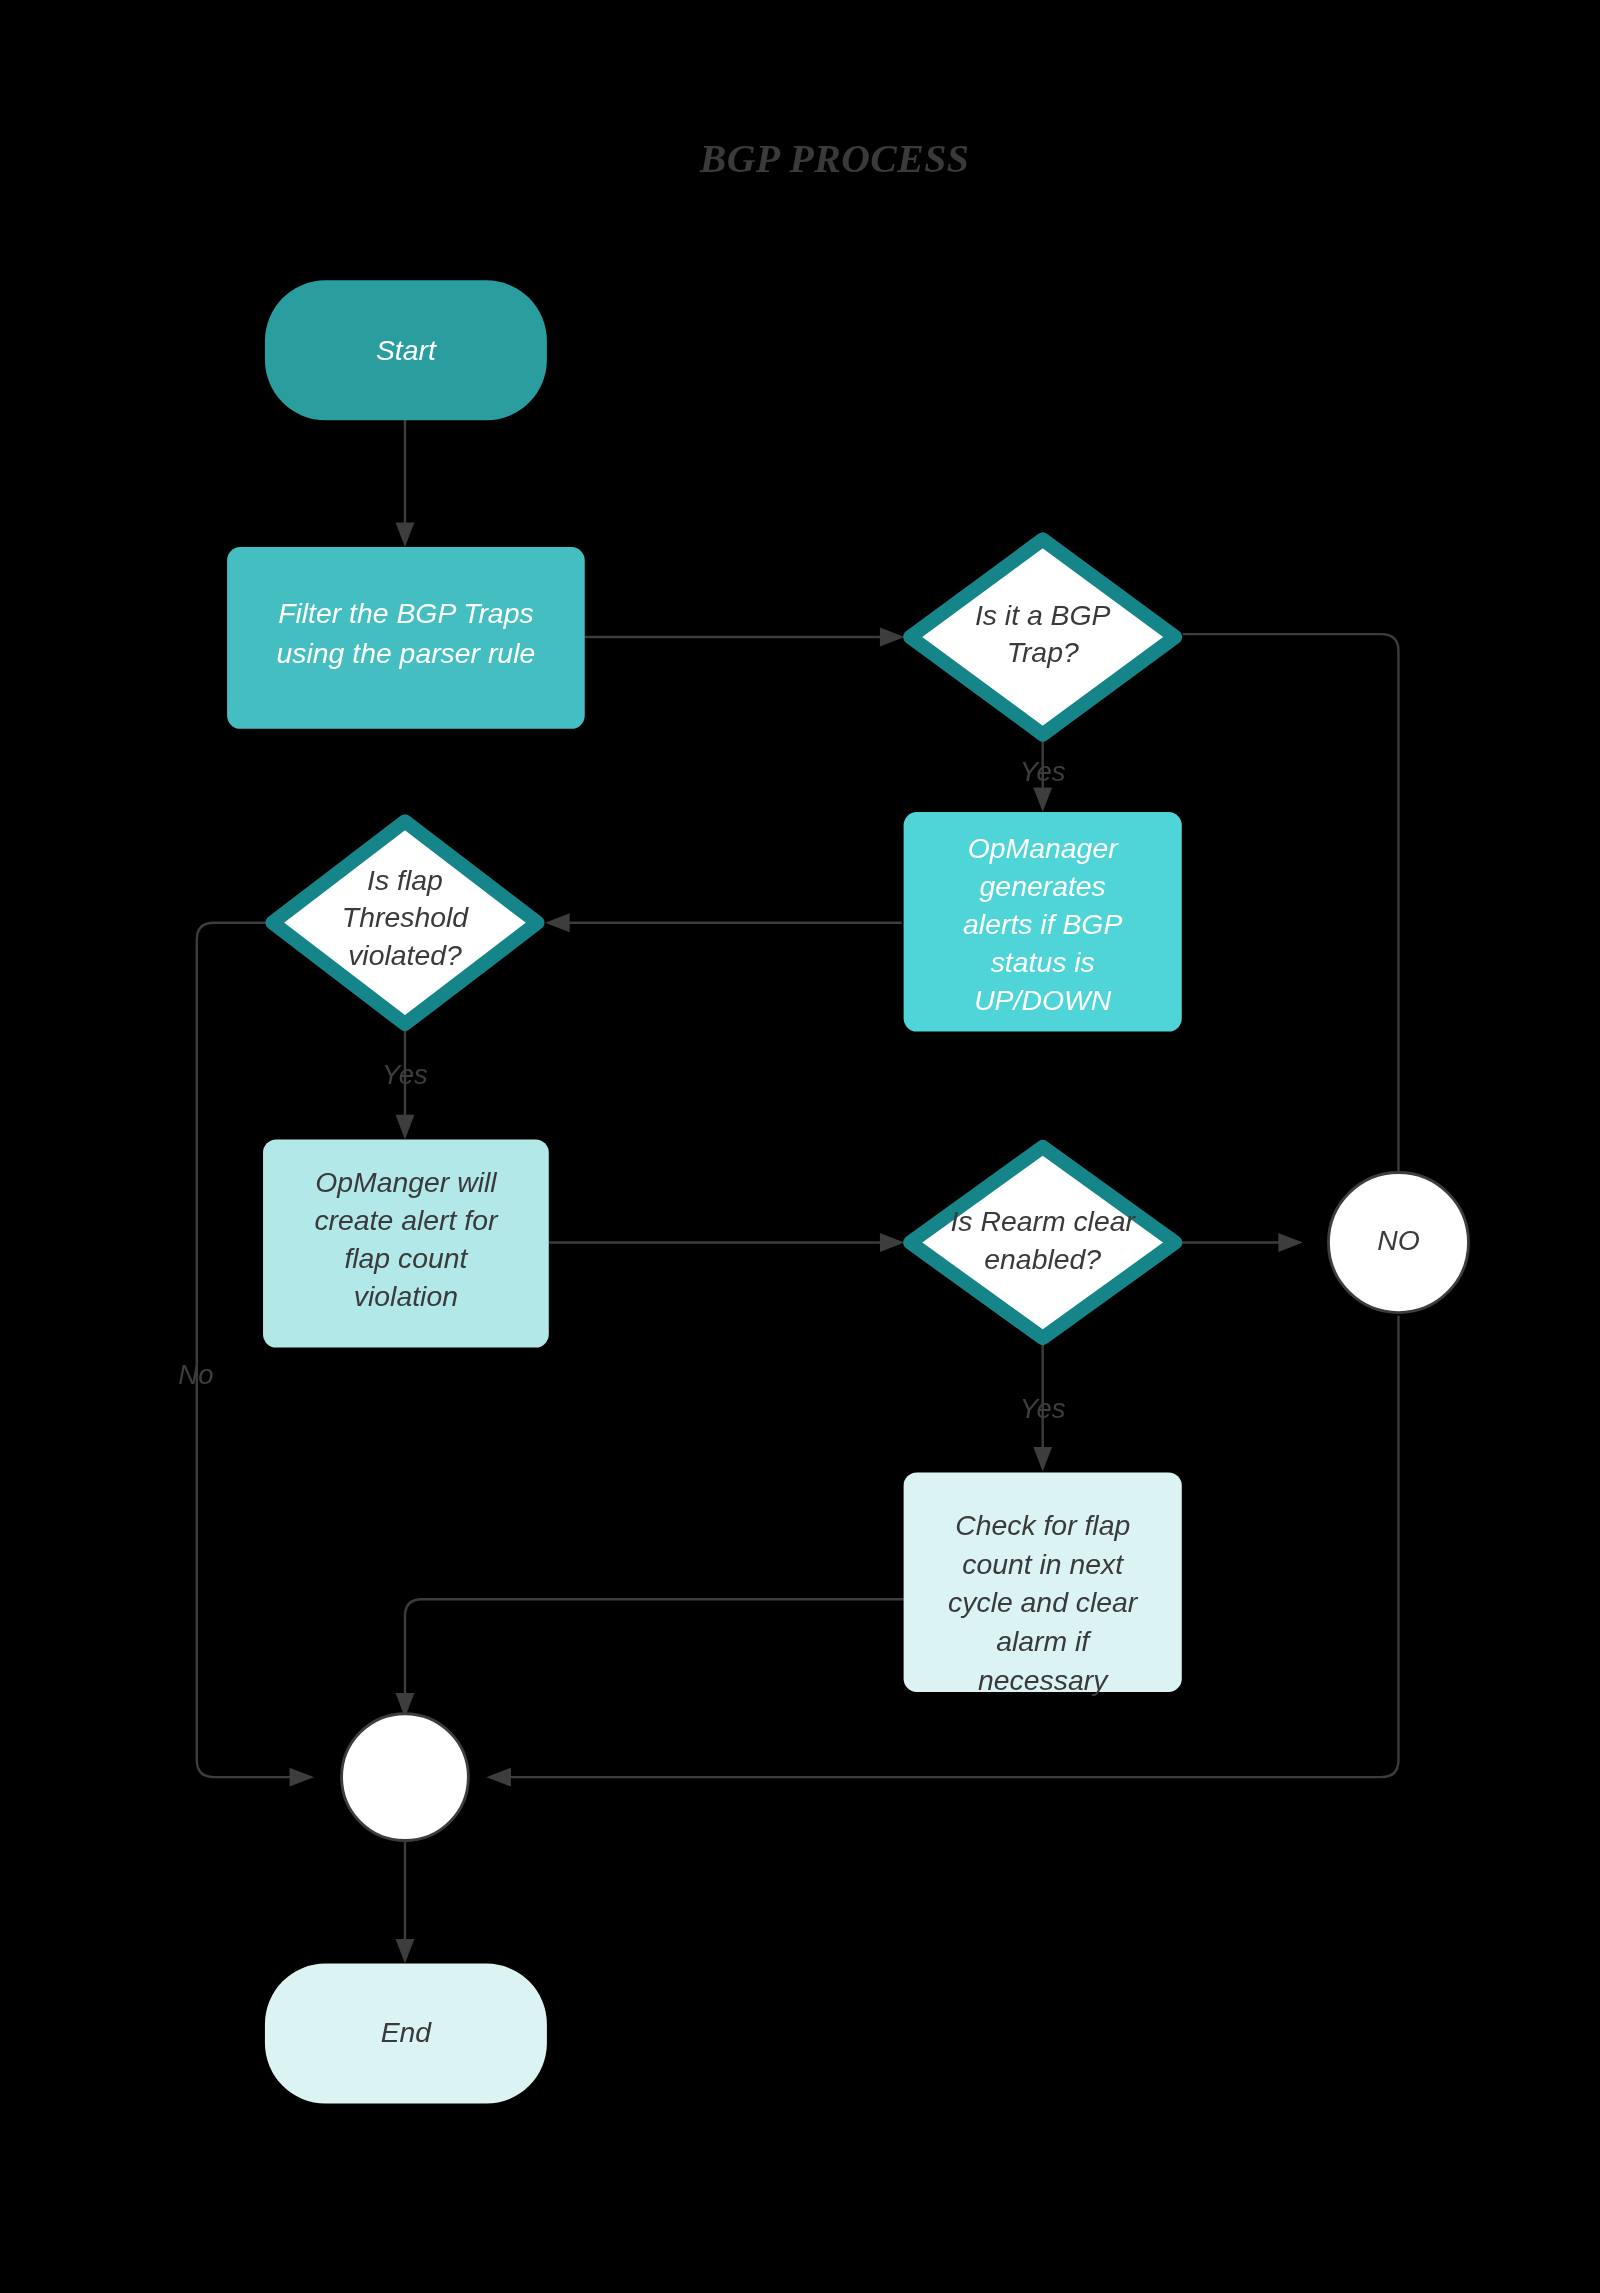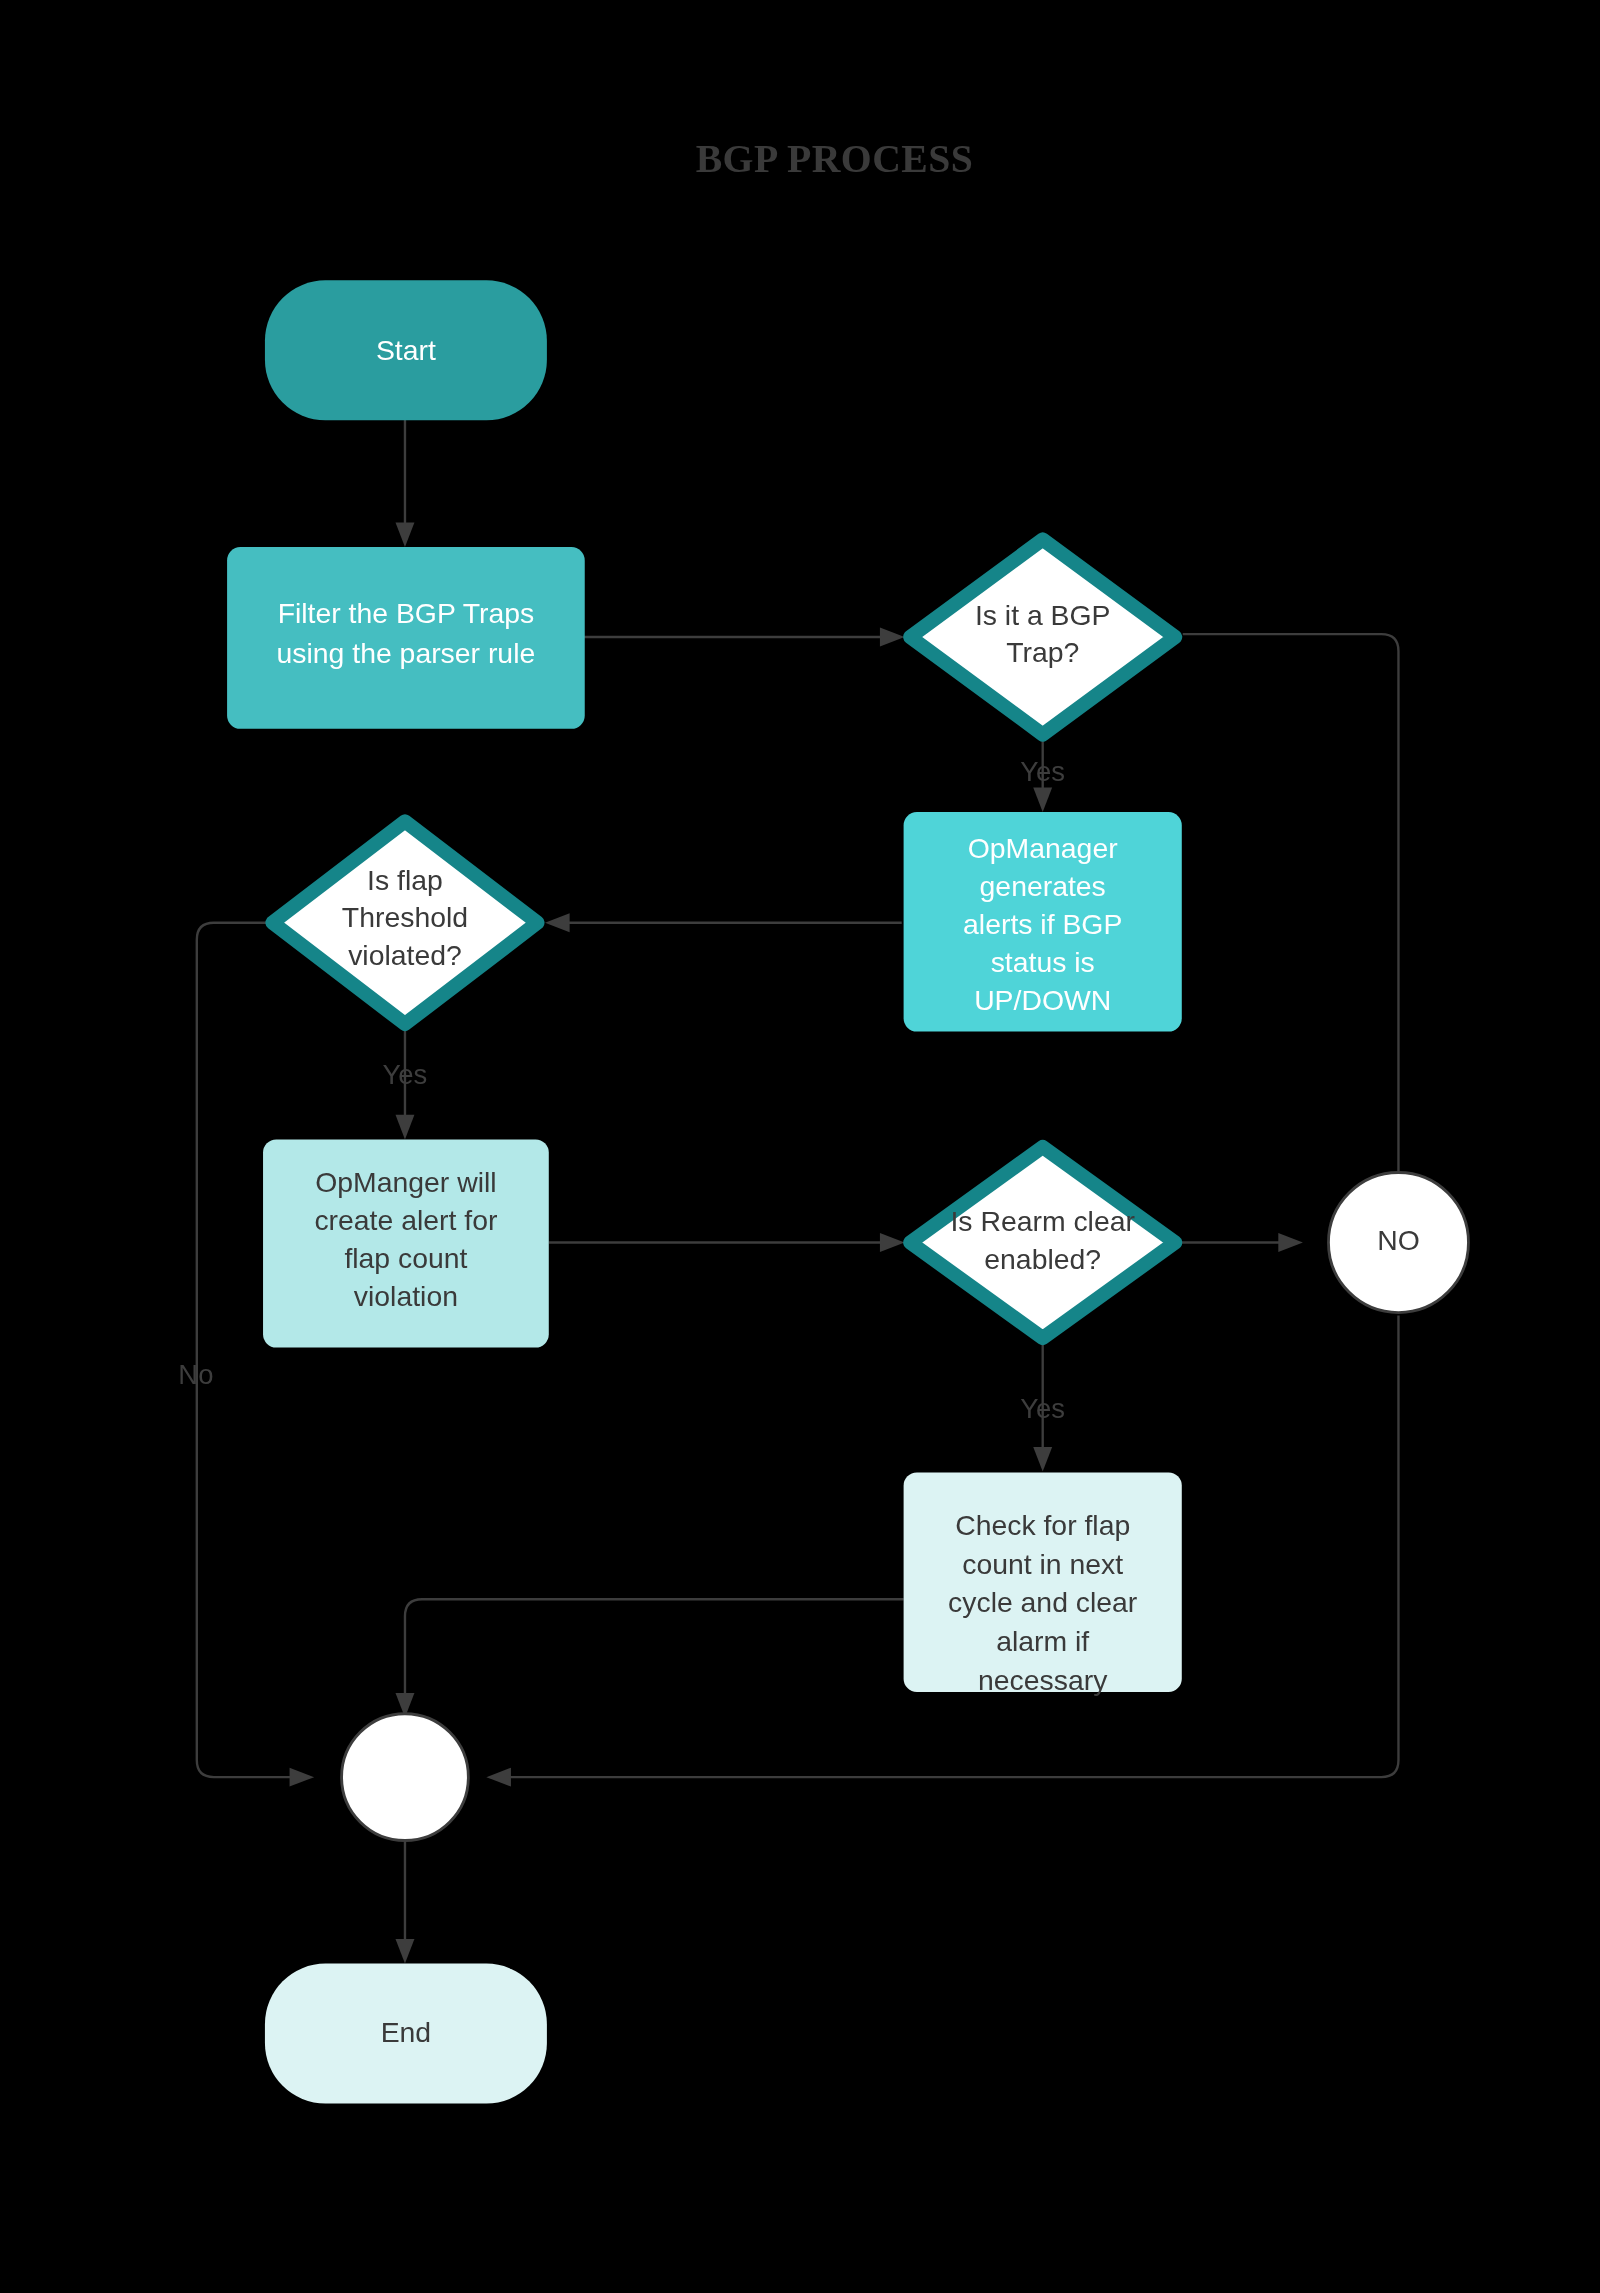--- a/index.html
+++ b/index.html
@@ -13,20 +13,21 @@
     position: relative;
     overflow: hidden;
     font-family: "Liberation Sans", sans-serif;
   }
   #flow-root {
     position: absolute;
     left: 0;
     top: 0;
     width: 1600px;
     height: 2048px;
+    font-style: italic;
   }
   svg {
     display: block;
   }
   .node-label {
     font-family: "Liberation Sans", sans-serif;
     font-size: 30px;
     text-anchor: middle;
     dominant-baseline: middle;
   }

